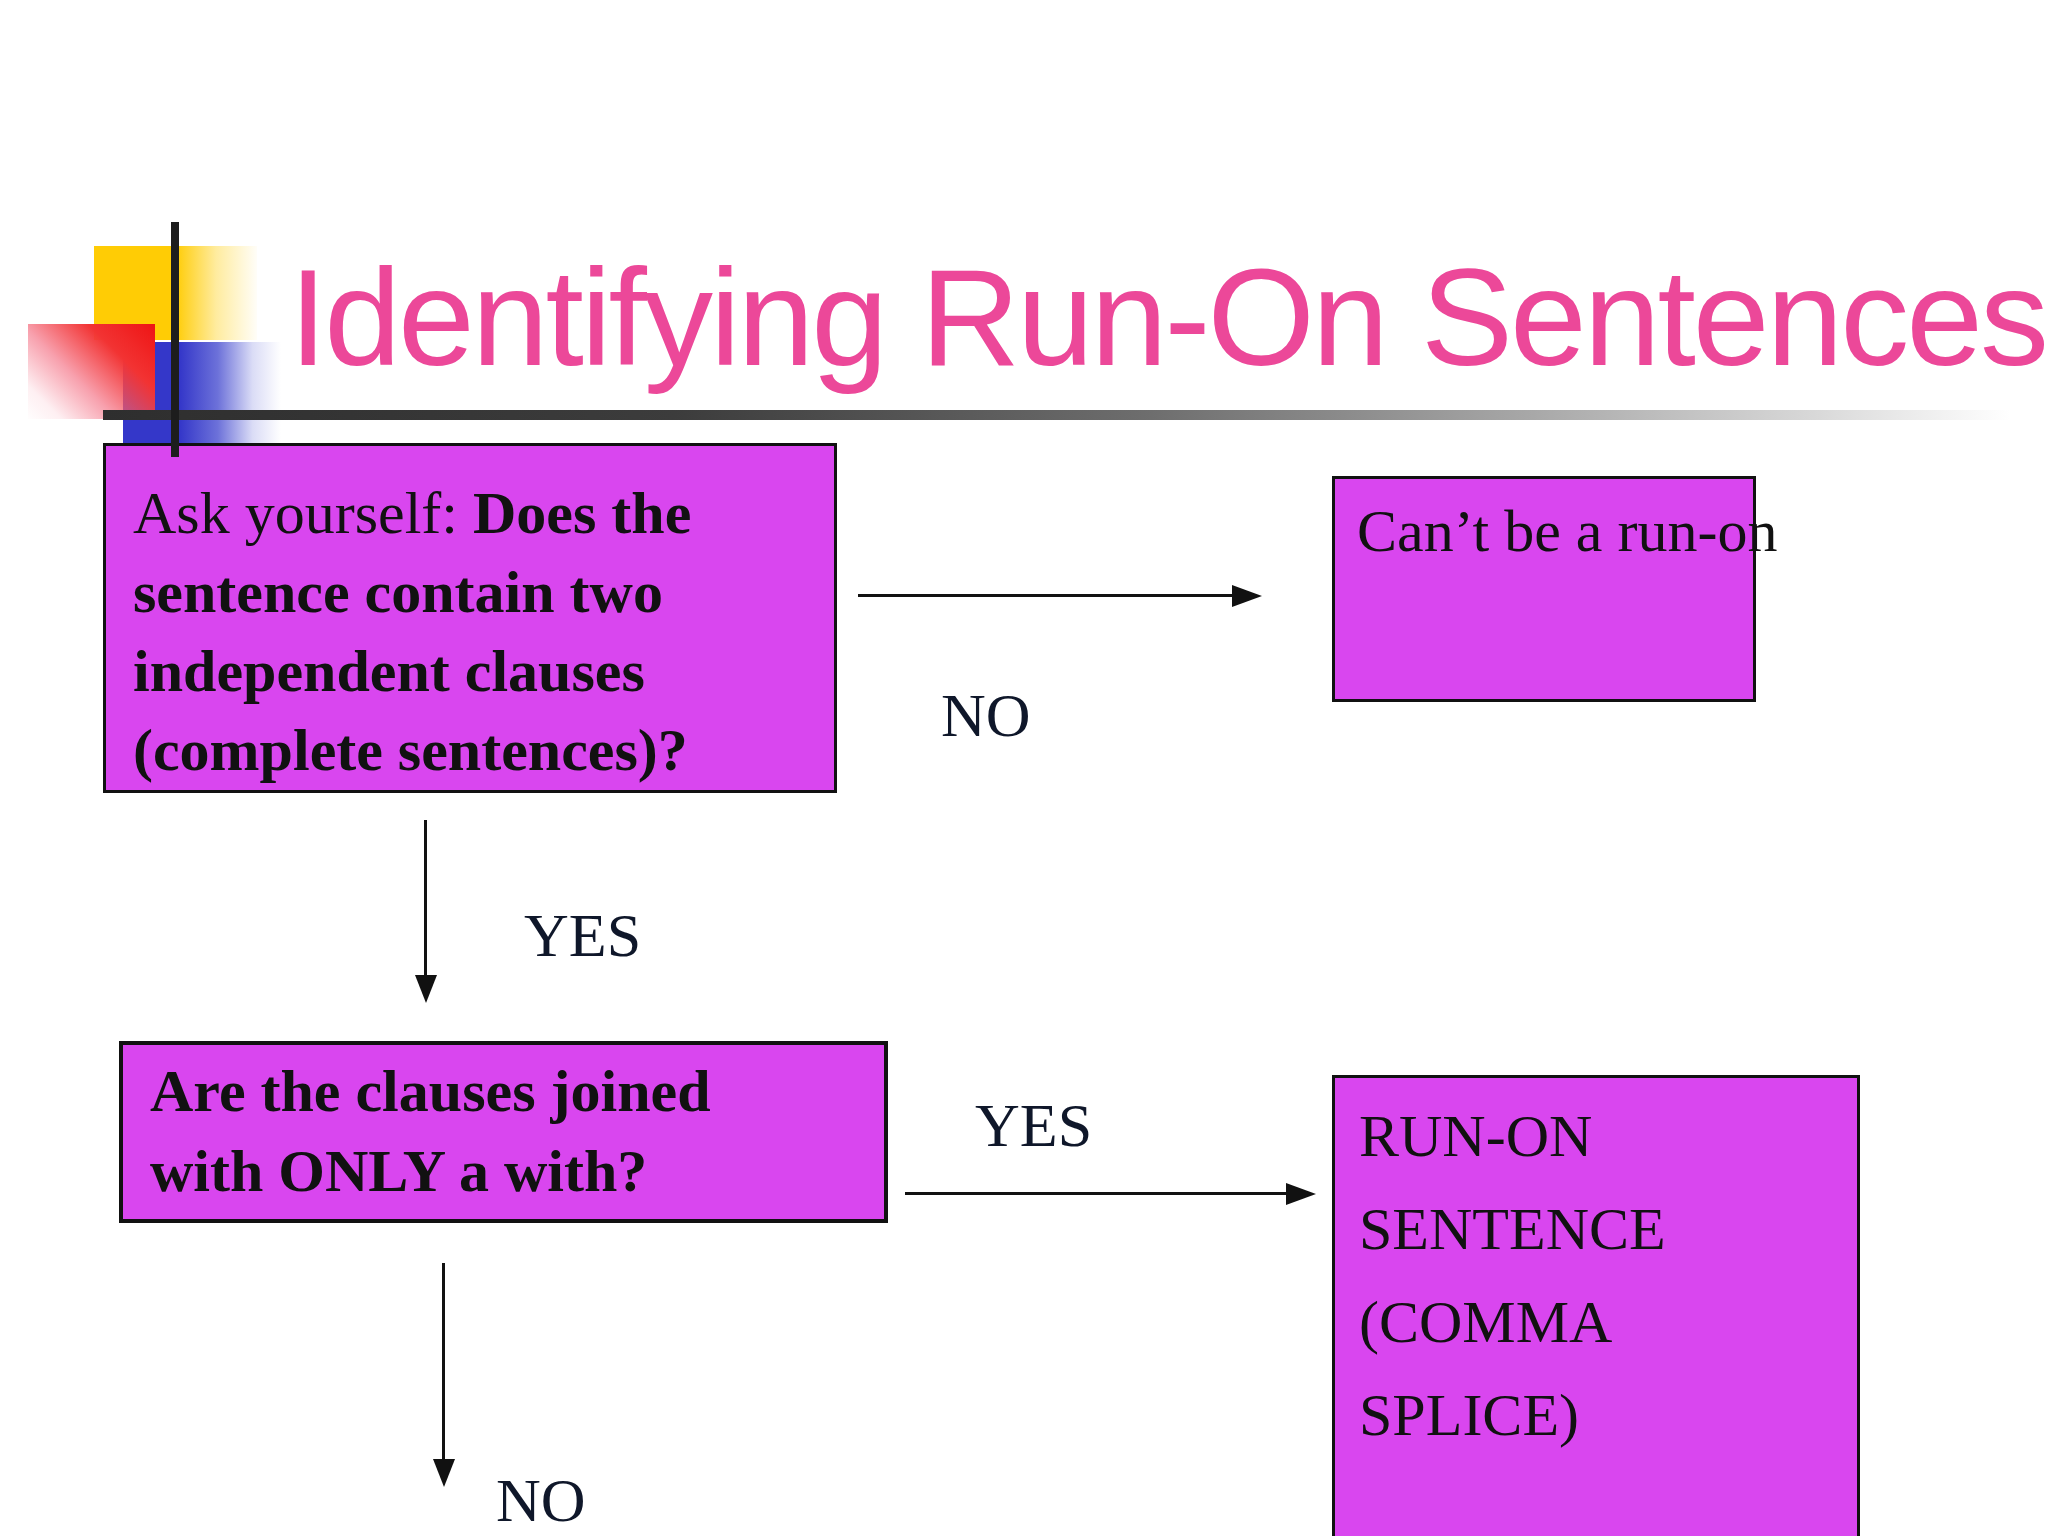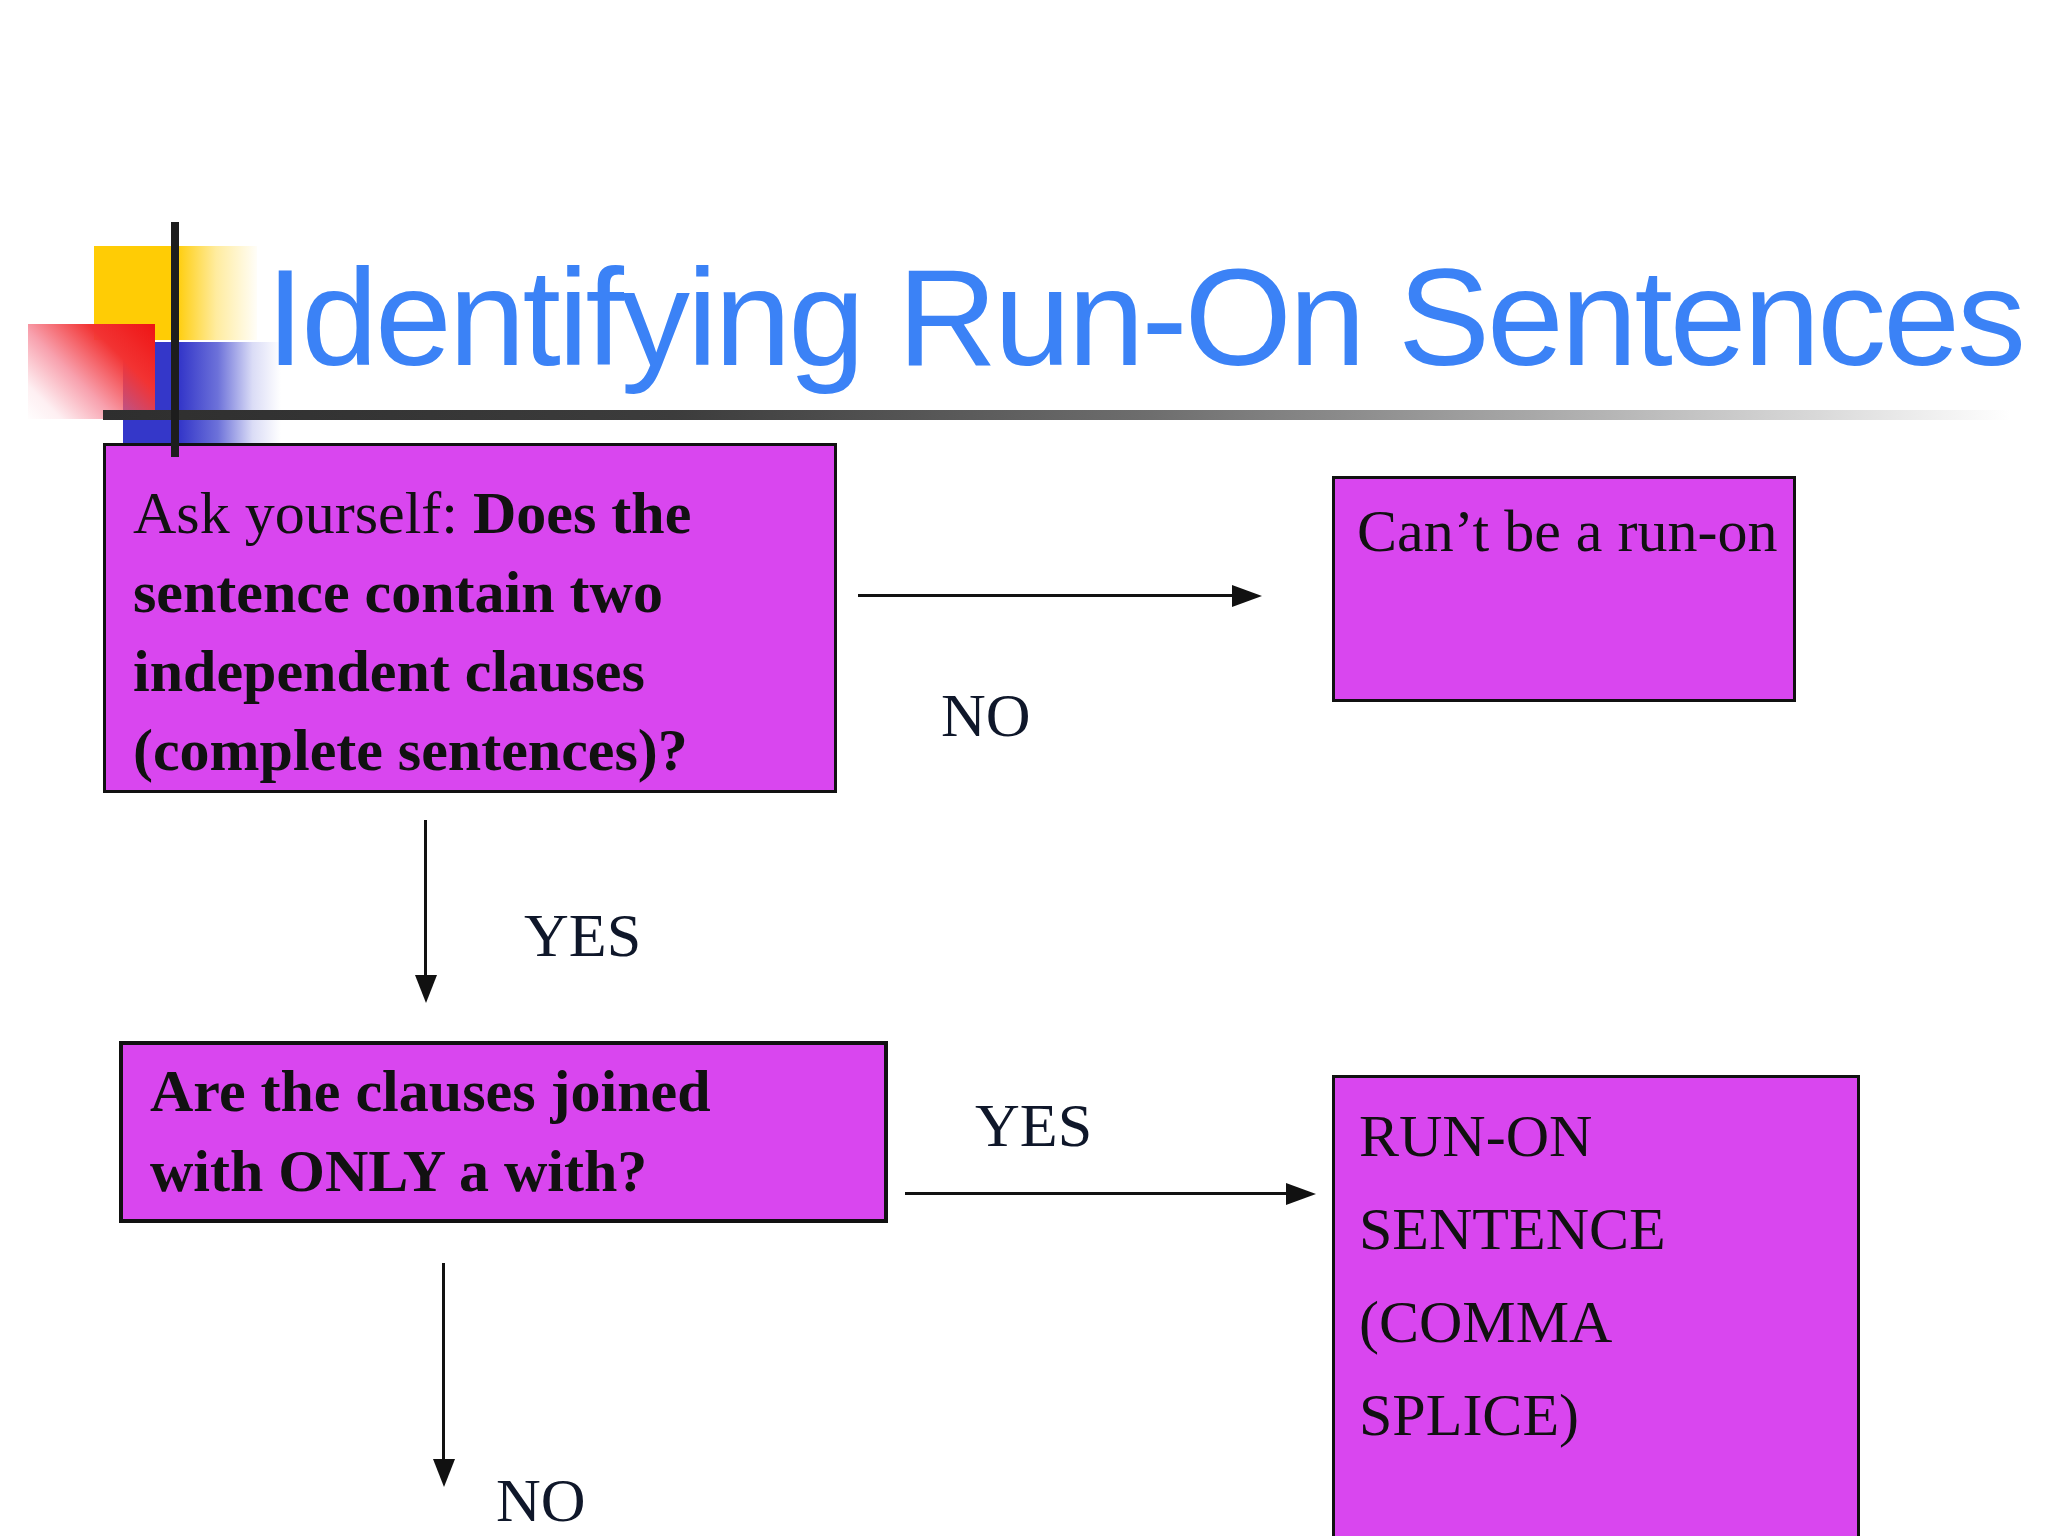--- a/index.html
+++ b/index.html
@@ -8,25 +8,25 @@
     background:#ffffff;
     overflow:hidden;
     position:relative;
     font-family:"Liberation Serif", serif;
     color:#111;
   }
   .abs{position:absolute;}
 
   
   #slide-title{
-    left:266px;top:238px;
+    left:289px;top:238px;
     font-family:"Liberation Sans", sans-serif;
     font-size:138px;line-height:1.15;
     letter-spacing:-3px;
-    color:#3b82f6;
+    color:#ec4899;
     white-space:nowrap;
   }
 
   
   #deco-yellow{
     left:94px;top:246px;width:163px;height:94px;
     background:linear-gradient(to right,#FFCC05 0%,#FFCC05 50%,rgba(255,220,80,.55) 75%,rgba(255,240,190,.10) 100%);
     z-index:1;
   }
   #deco-blue{
@@ -52,21 +52,21 @@
   
   .flowbox{
     background:#d946ef;
     border:3px solid #111;
     box-sizing:border-box;
     font-size:60px;
     z-index:3;
   }
   .flowbox .line{white-space:nowrap;}
   #question1-box{left:103px;top:443px;width:734px;height:350px;padding:28px 10px 0 27px;line-height:79px;}
-  #result-no-box{left:1332px;top:476px;width:464px;height:226px;padding:16px 6px 0 22px;line-height:72px;}
+  #result-no-box{left:1332px;top:476px;width:424px;height:226px;padding:16px 6px 0 22px;line-height:72px;}
   #question2-box{left:119px;top:1041px;width:769px;height:182px;border-width:4px;padding:6px 8px 0 27px;line-height:80px;font-weight:bold;}
   #result-yes-box{left:1332px;top:1075px;width:528px;height:475px;padding:12px 6px 0 24px;line-height:93px;}
 
   
   .shaft-h{height:3px;background:#111;z-index:2;}
   .shaft-v{width:3px;background:#111;z-index:2;}
   .head-right{width:0;height:0;border-top:11px solid transparent;border-bottom:11px solid transparent;border-left:30px solid #111;z-index:2;}
   .head-down{width:0;height:0;border-left:11px solid transparent;border-right:11px solid transparent;border-top:28px solid #111;z-index:2;}
 
   #arrow1-shaft{left:858px;top:594px;width:377px;}

